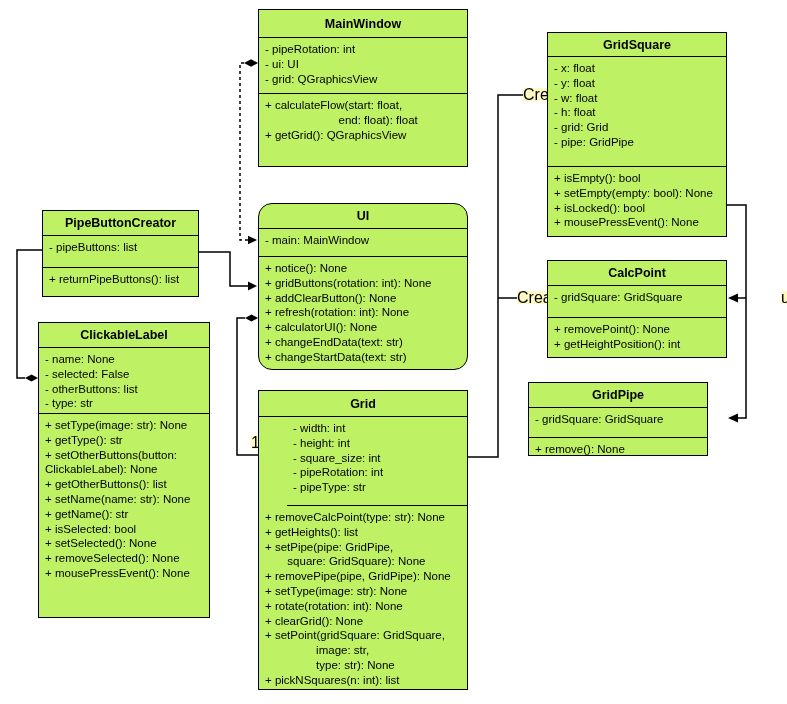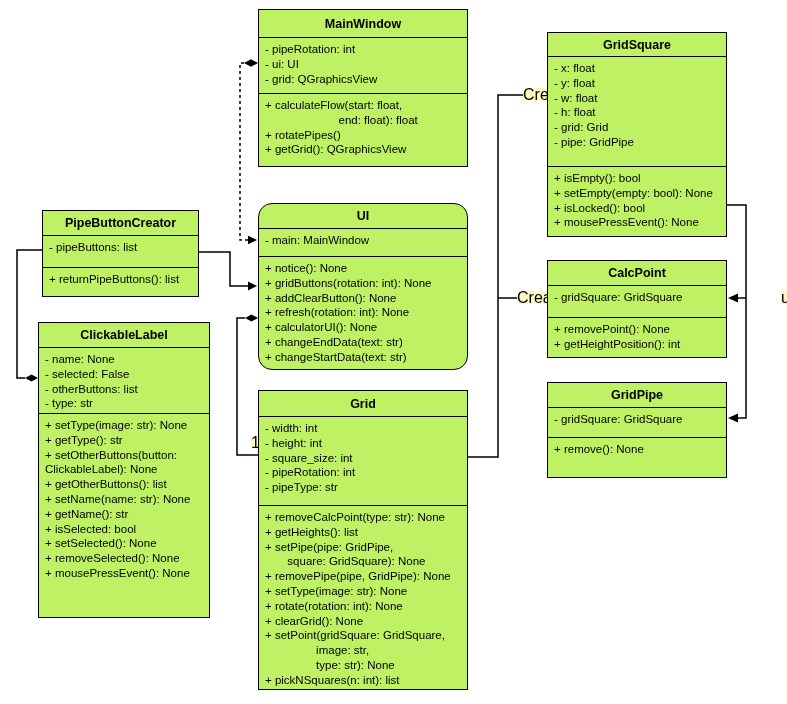--- a/index.html
+++ b/index.html
@@ -65,42 +65,41 @@
 <div class="cls" style="left: 258px; top: 9px; width: 210px; height: 158px;">
       <div class="cls-title" style="height: 28px;">MainWindow</div>
       <div class="cls-attrs" style="height: 56px;">
         <div class="row">- pipeRotation: int</div>
         <div class="row">- ui: UI</div>
         <div class="row">- grid: QGraphicsView</div>
       </div>
       <div class="cls-methods">
         <div class="row">+ calculateFlow(start: float,</div>
         <div class="row">                       end: float): float</div>
-        <div class="row">+ rotatePipes()</div>
         <div class="row">+ getGrid(): QGraphicsView</div>
       </div>
     </div>
     <div class="cls" style="left: 258px; top: 203px; width: 210px; height: 167px; border-radius: 14px;">
       <div class="cls-title" style="height: 25px;">UI</div>
       <div class="cls-attrs" style="height: 28px;">
         <div class="row">- main: MainWindow</div>
       </div>
       <div class="cls-methods">
         <div class="row">+ notice(): None</div>
         <div class="row">+ gridButtons(rotation: int): None</div>
         <div class="row">+ addClearButton(): None</div>
         <div class="row">+ refresh(rotation: int): None</div>
         <div class="row">+ calculatorUI(): None</div>
         <div class="row">+ changeEndData(text: str)</div>
         <div class="row">+ changeStartData(text: str)</div>
       </div>
     </div>
     <div class="cls" style="left: 258px; top: 390px; width: 210px; height: 300px;">
       <div class="cls-title" style="height: 26px;">Grid</div>
-      <div class="cls-attrs" style="height: 89px;">
+      <div class="cls-attrs" style="height: 89px; margin-left: 28px;">
         <div class="row">- width: int</div>
         <div class="row">- height: int</div>
         <div class="row">- square_size: int</div>
         <div class="row">- pipeRotation: int</div>
         <div class="row">- pipeType: str</div>
       </div>
       <div class="cls-methods">
         <div class="row">+ removeCalcPoint(type: str): None</div>
         <div class="row">+ getHeights(): list</div>
         <div class="row">+ setPipe(pipe: GridPipe,</div>
@@ -166,21 +165,21 @@
     <div class="cls" style="left: 547px; top: 260px; width: 180px; height: 98px;">
       <div class="cls-title" style="height: 25px;">CalcPoint</div>
       <div class="cls-attrs" style="height: 32px;">
         <div class="row">- gridSquare: GridSquare</div>
       </div>
       <div class="cls-methods">
         <div class="row">+ removePoint(): None</div>
         <div class="row">+ getHeightPosition(): int</div>
       </div>
     </div>
-    <div class="cls" style="left: 547px; top: 382px; width: 180px; height: 96px;">
+    <div class="cls" style="left: 528px; top: 382px; width: 180px; height: 74px;">
       <div class="cls-title" style="height: 25px;">GridPipe</div>
       <div class="cls-attrs" style="height: 30px;">
         <div class="row">- gridSquare: GridSquare</div>
       </div>
       <div class="cls-methods">
         <div class="row">+ remove(): None</div>
       </div>
     </div>
   </div>
 

